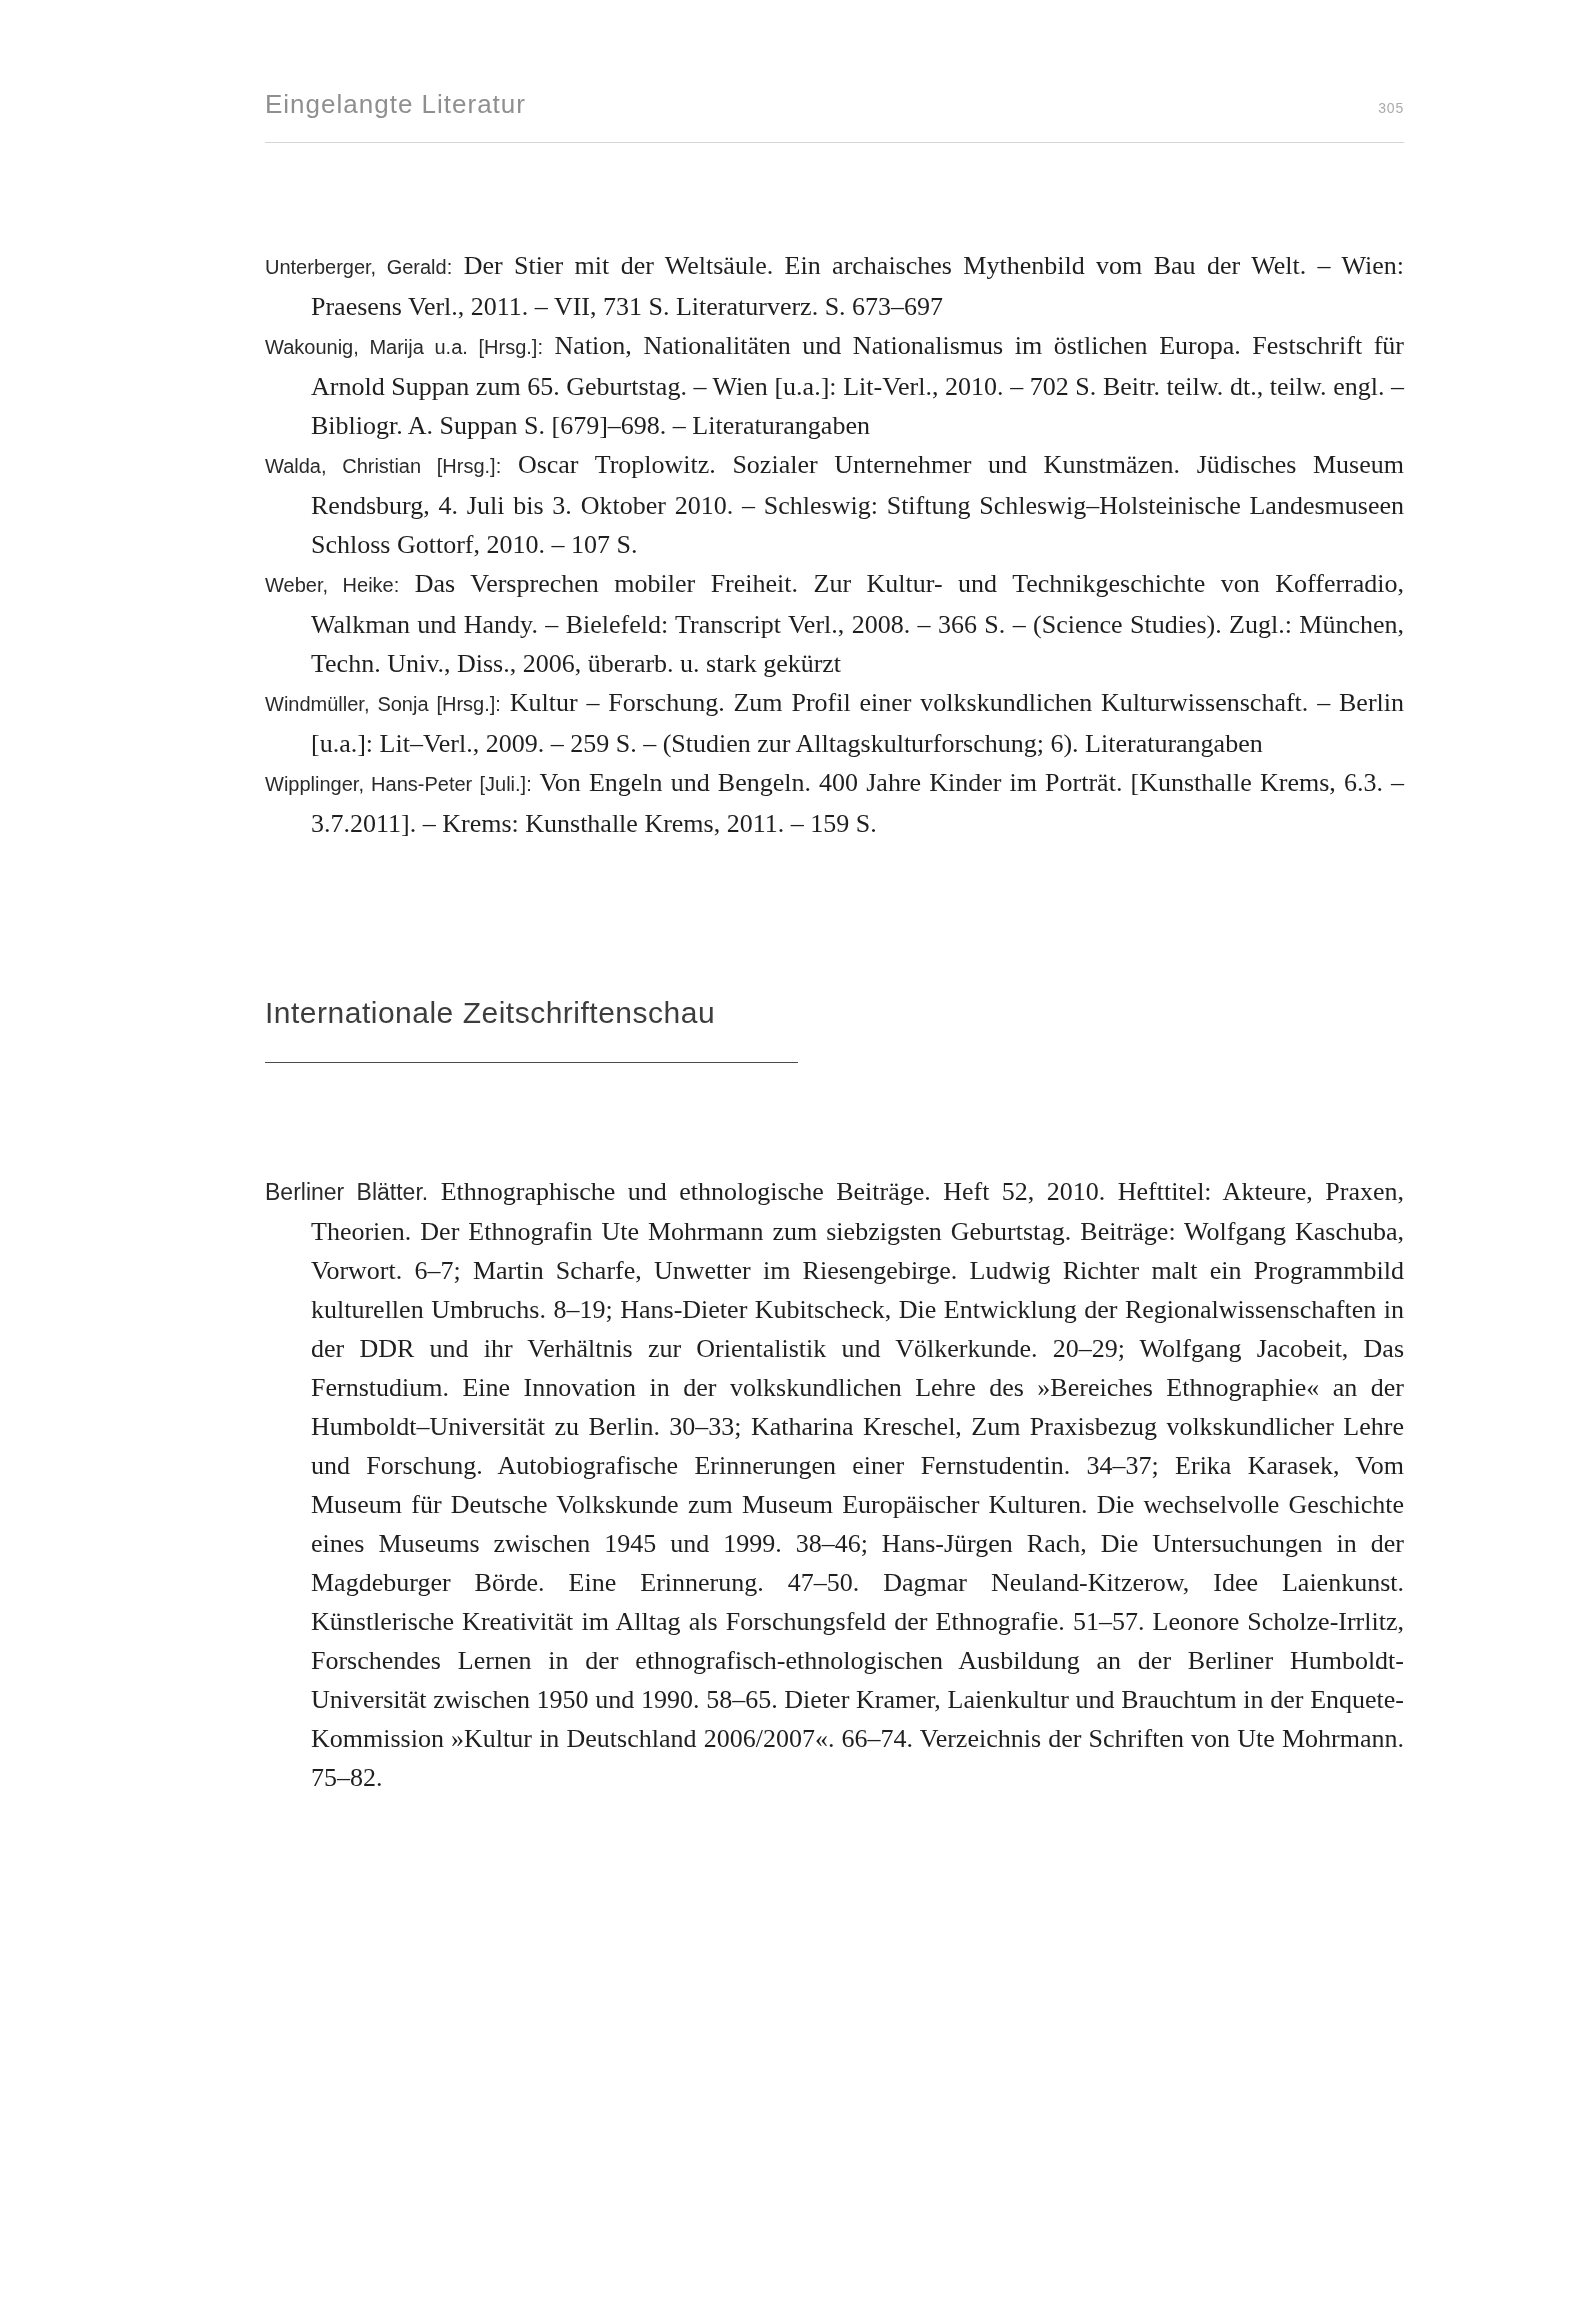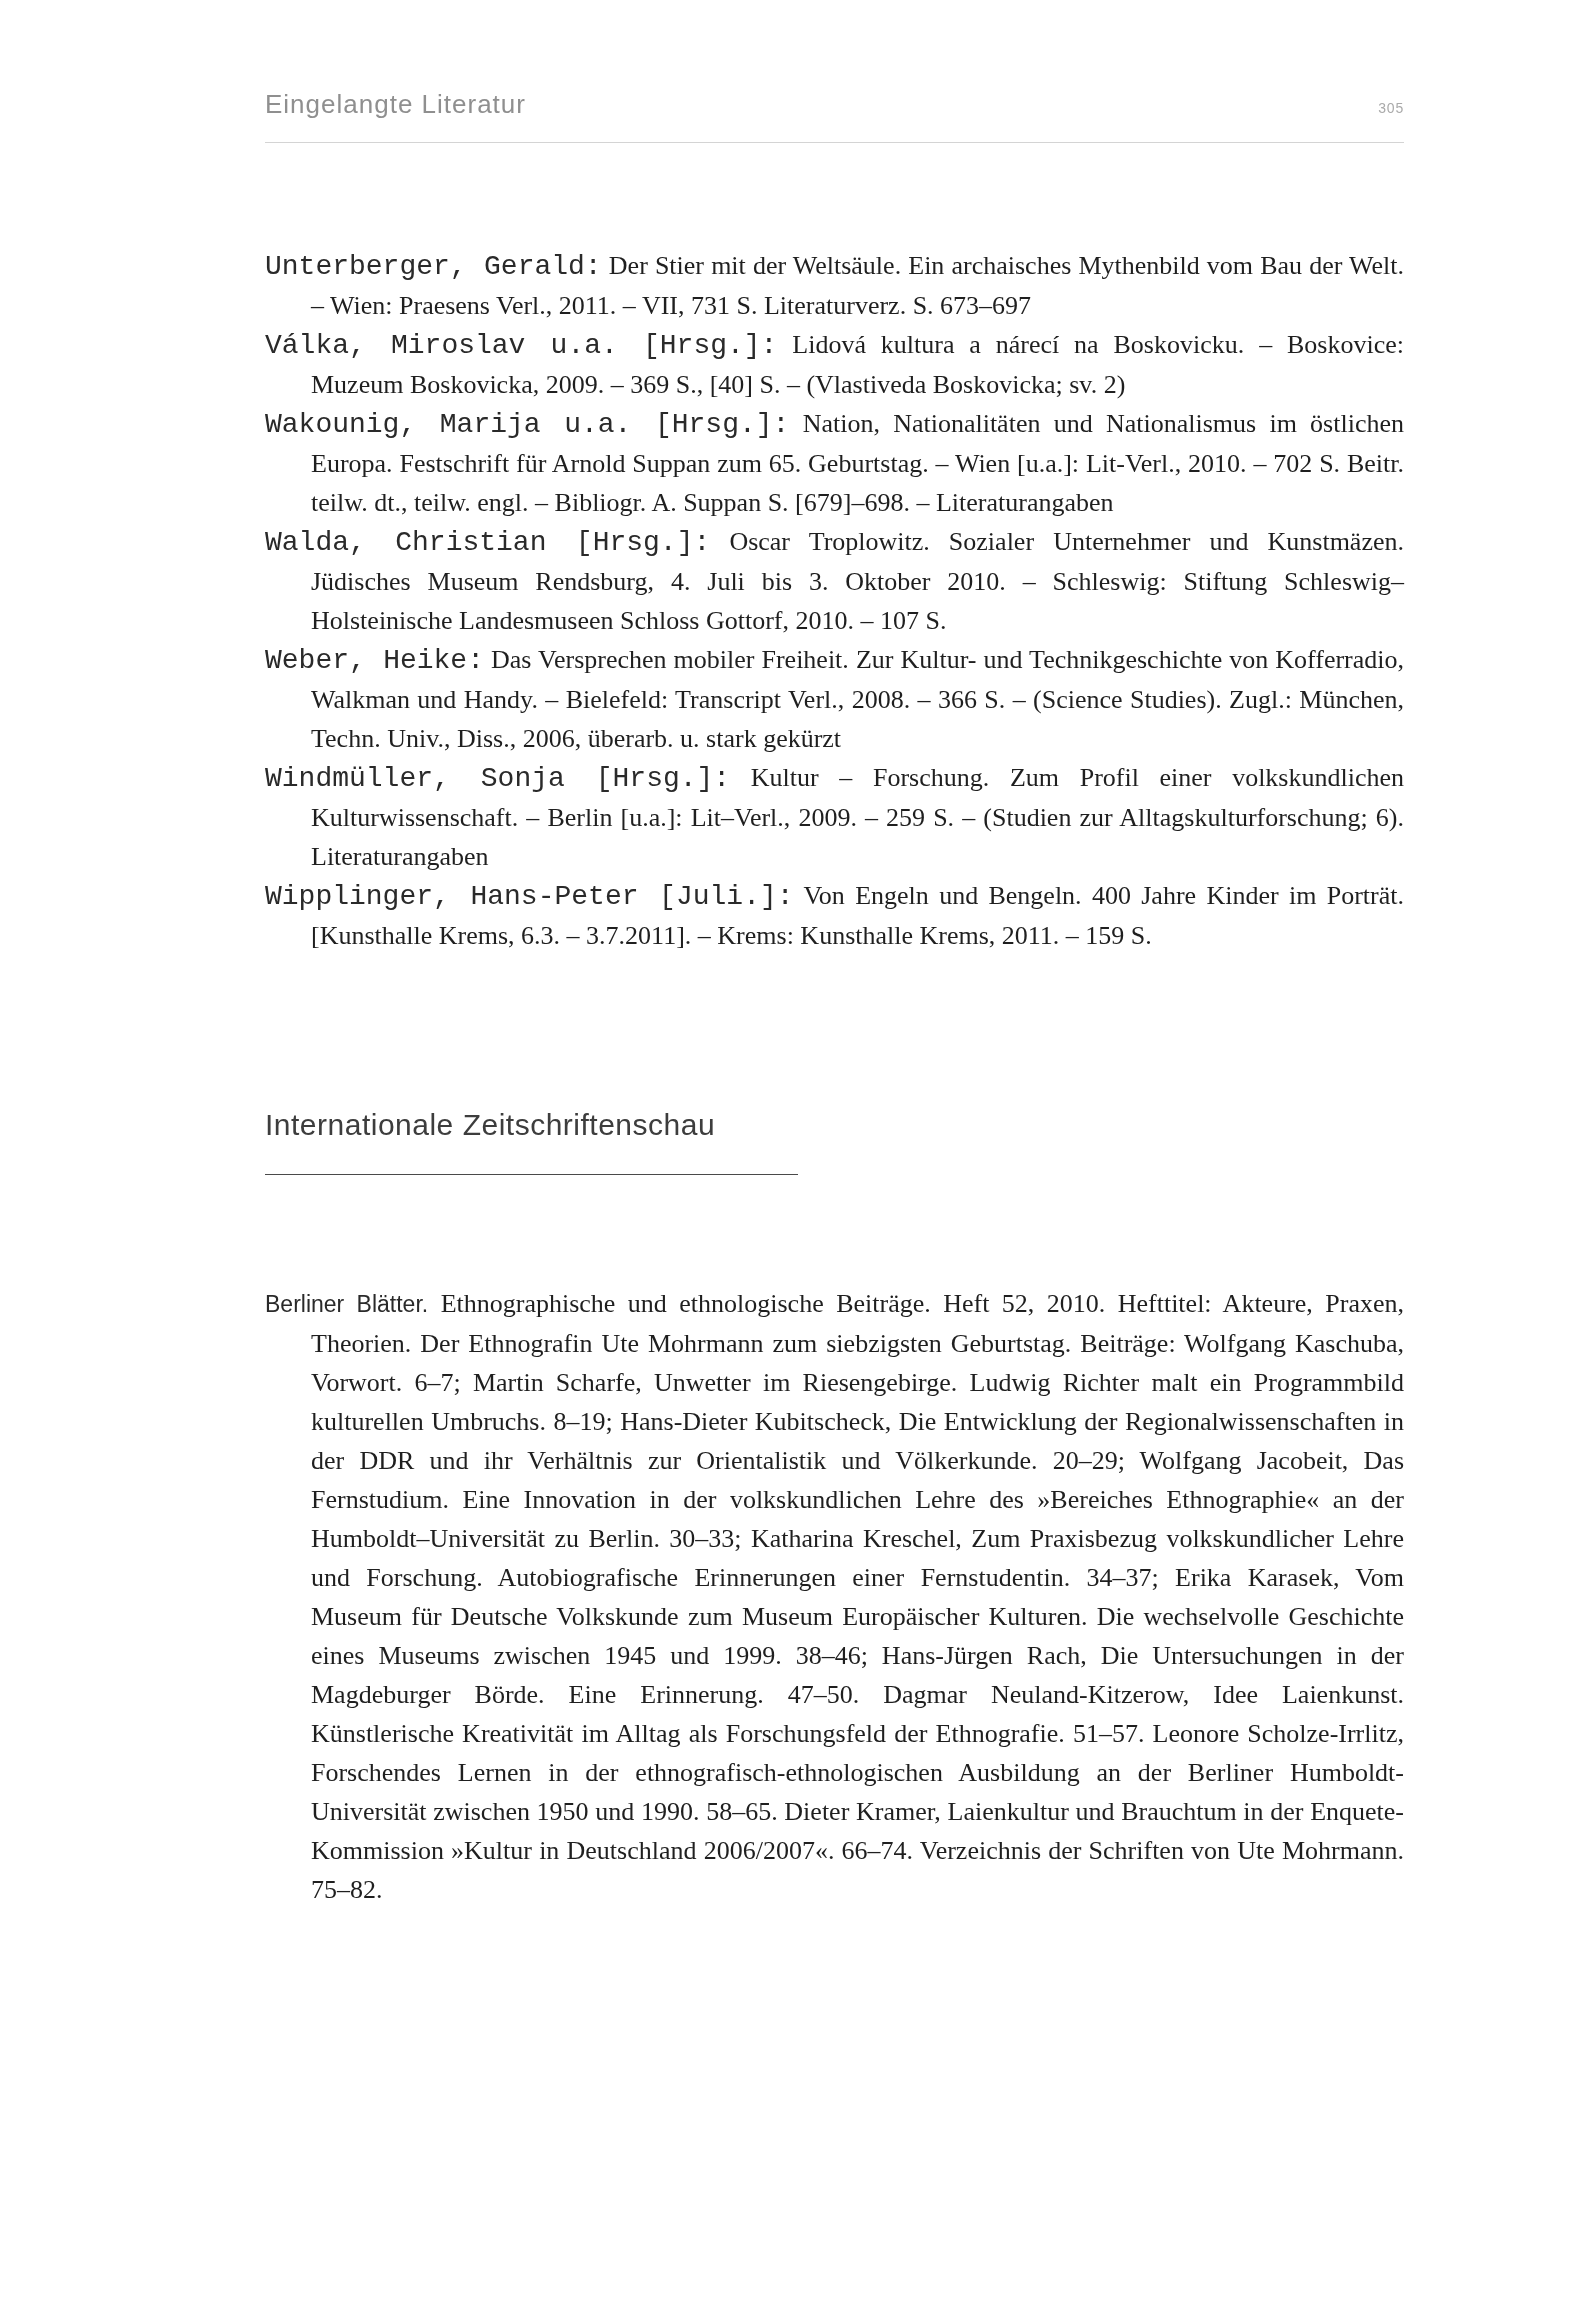--- a/index.html
+++ b/index.html
@@ -51,22 +51,22 @@
   }
   .entry {
     font-size: 26px;
     line-height: 39px;
     text-align: justify;
     padding-left: 46px;
     text-indent: -46px;
     margin: 0;
   }
   .author {
-    font-family: Liberation Mono, monospace;
-    font-size: 28px;
+    font-family: Liberation Sans, sans-serif;
+    font-size: 20px;
     color: #2a2a2a;
   }
   .section-heading {
     margin-top: 153px;
     font-family: "Liberation Sans", sans-serif;
     font-size: 30px;
     font-weight: 400;
     letter-spacing: 0.5px;
     color: #3d3d3d;
   }
@@ -97,21 +97,20 @@
   <div class="header-row">
     <span class="header-title">Eingelangte Literatur</span>
     <span class="header-page-number">305</span>
   </div>
   <div class="header-rule"></div>
 
   <div class="content">
 
     <p class="entry"><span class="author">Unterberger, Gerald:</span> <span>Der Stier mit der Weltsäule. Ein archaisches Mythenbild vom Bau der Welt. – Wien: Praesens Verl., 2011. – VII, 731 S. Literaturverz. S. 673–697</span></p>
 
-    <p class="entry"><span class="author">Válka, Miroslav u.a. [Hrsg.]:</span> <span>Lidová kultura a nárecí na Boskovicku. – Boskovice: Muzeum Boskovicka, 2009. – 369 S., [40] S. – (Vlastiveda Boskovicka; sv. 2)</span></p>
 
     <p class="entry"><span class="author">Wakounig, Marija u.a. [Hrsg.]:</span> <span>Nation, Nationalitäten und Nationalismus im östlichen Europa. Festschrift für Arnold Suppan zum 65. Geburtstag. – Wien [u.a.]: Lit-Verl., 2010. – 702 S. Beitr. teilw. dt., teilw. engl. – Bibliogr. A. Suppan S. [679]–698. – Literaturangaben</span></p>
 
     <p class="entry"><span class="author">Walda, Christian [Hrsg.]:</span> <span>Oscar Troplowitz. Sozialer Unternehmer und Kunstmäzen. Jüdisches Museum Rendsburg, 4. Juli bis 3. Oktober 2010. – Schleswig: Stiftung Schleswig–Holsteinische Landesmuseen Schloss Gottorf, 2010. – 107 S.</span></p>
 
     <p class="entry"><span class="author">Weber, Heike:</span> <span>Das Versprechen mobiler Freiheit. Zur Kultur- und Technikgeschichte von Kofferradio, Walkman und Handy. – Bielefeld: Transcript Verl., 2008. – 366 S. – (Science Studies). Zugl.: München, Techn. Univ., Diss., 2006, überarb. u. stark gekürzt</span></p>
 
     <p class="entry"><span class="author">Windmüller, Sonja [Hrsg.]:</span> <span>Kultur – Forschung. Zum Profil einer volkskundlichen Kulturwissenschaft. – Berlin [u.a.]: Lit–Verl., 2009. – 259 S. – (Studien zur Alltagskulturforschung; 6). Literaturangaben</span></p>
 
     <p class="entry"><span class="author">Wipplinger, Hans-Peter [Juli.]:</span> <span>Von Engeln und Bengeln. 400 Jahre Kinder im Porträt. [Kunsthalle Krems, 6.3. – 3.7.2011]. – Krems: Kunsthalle Krems, 2011. – 159 S.</span></p>

